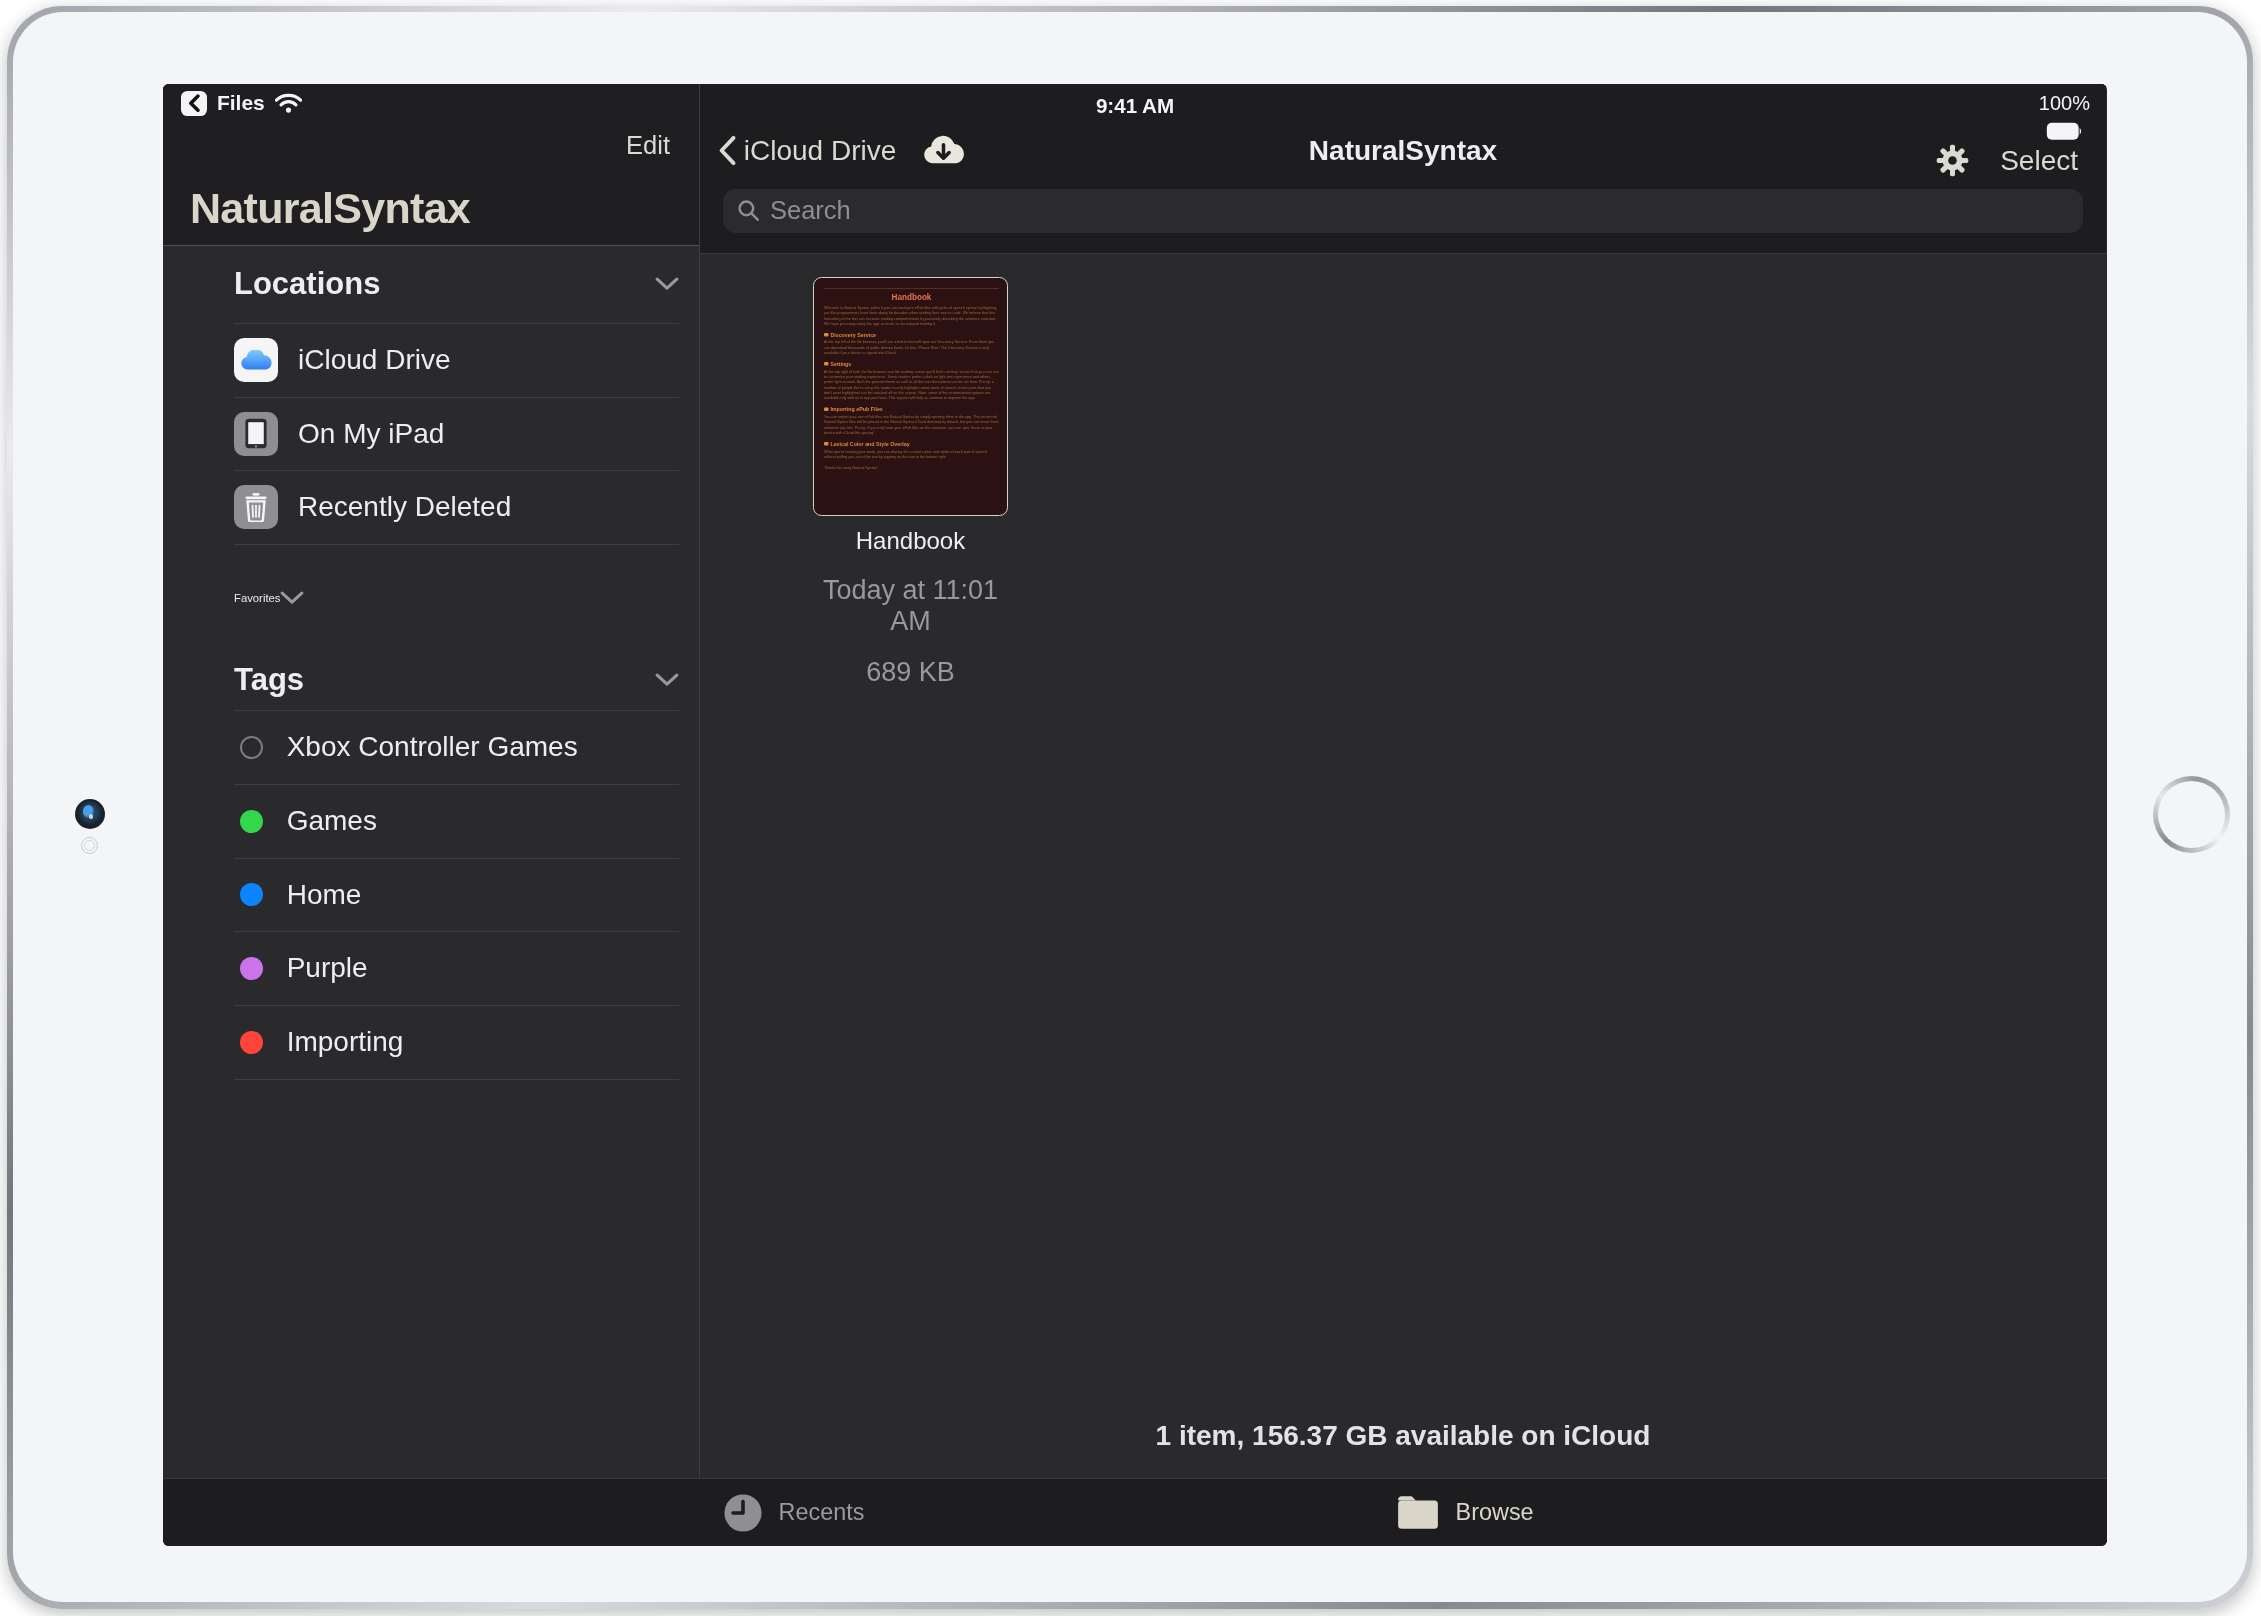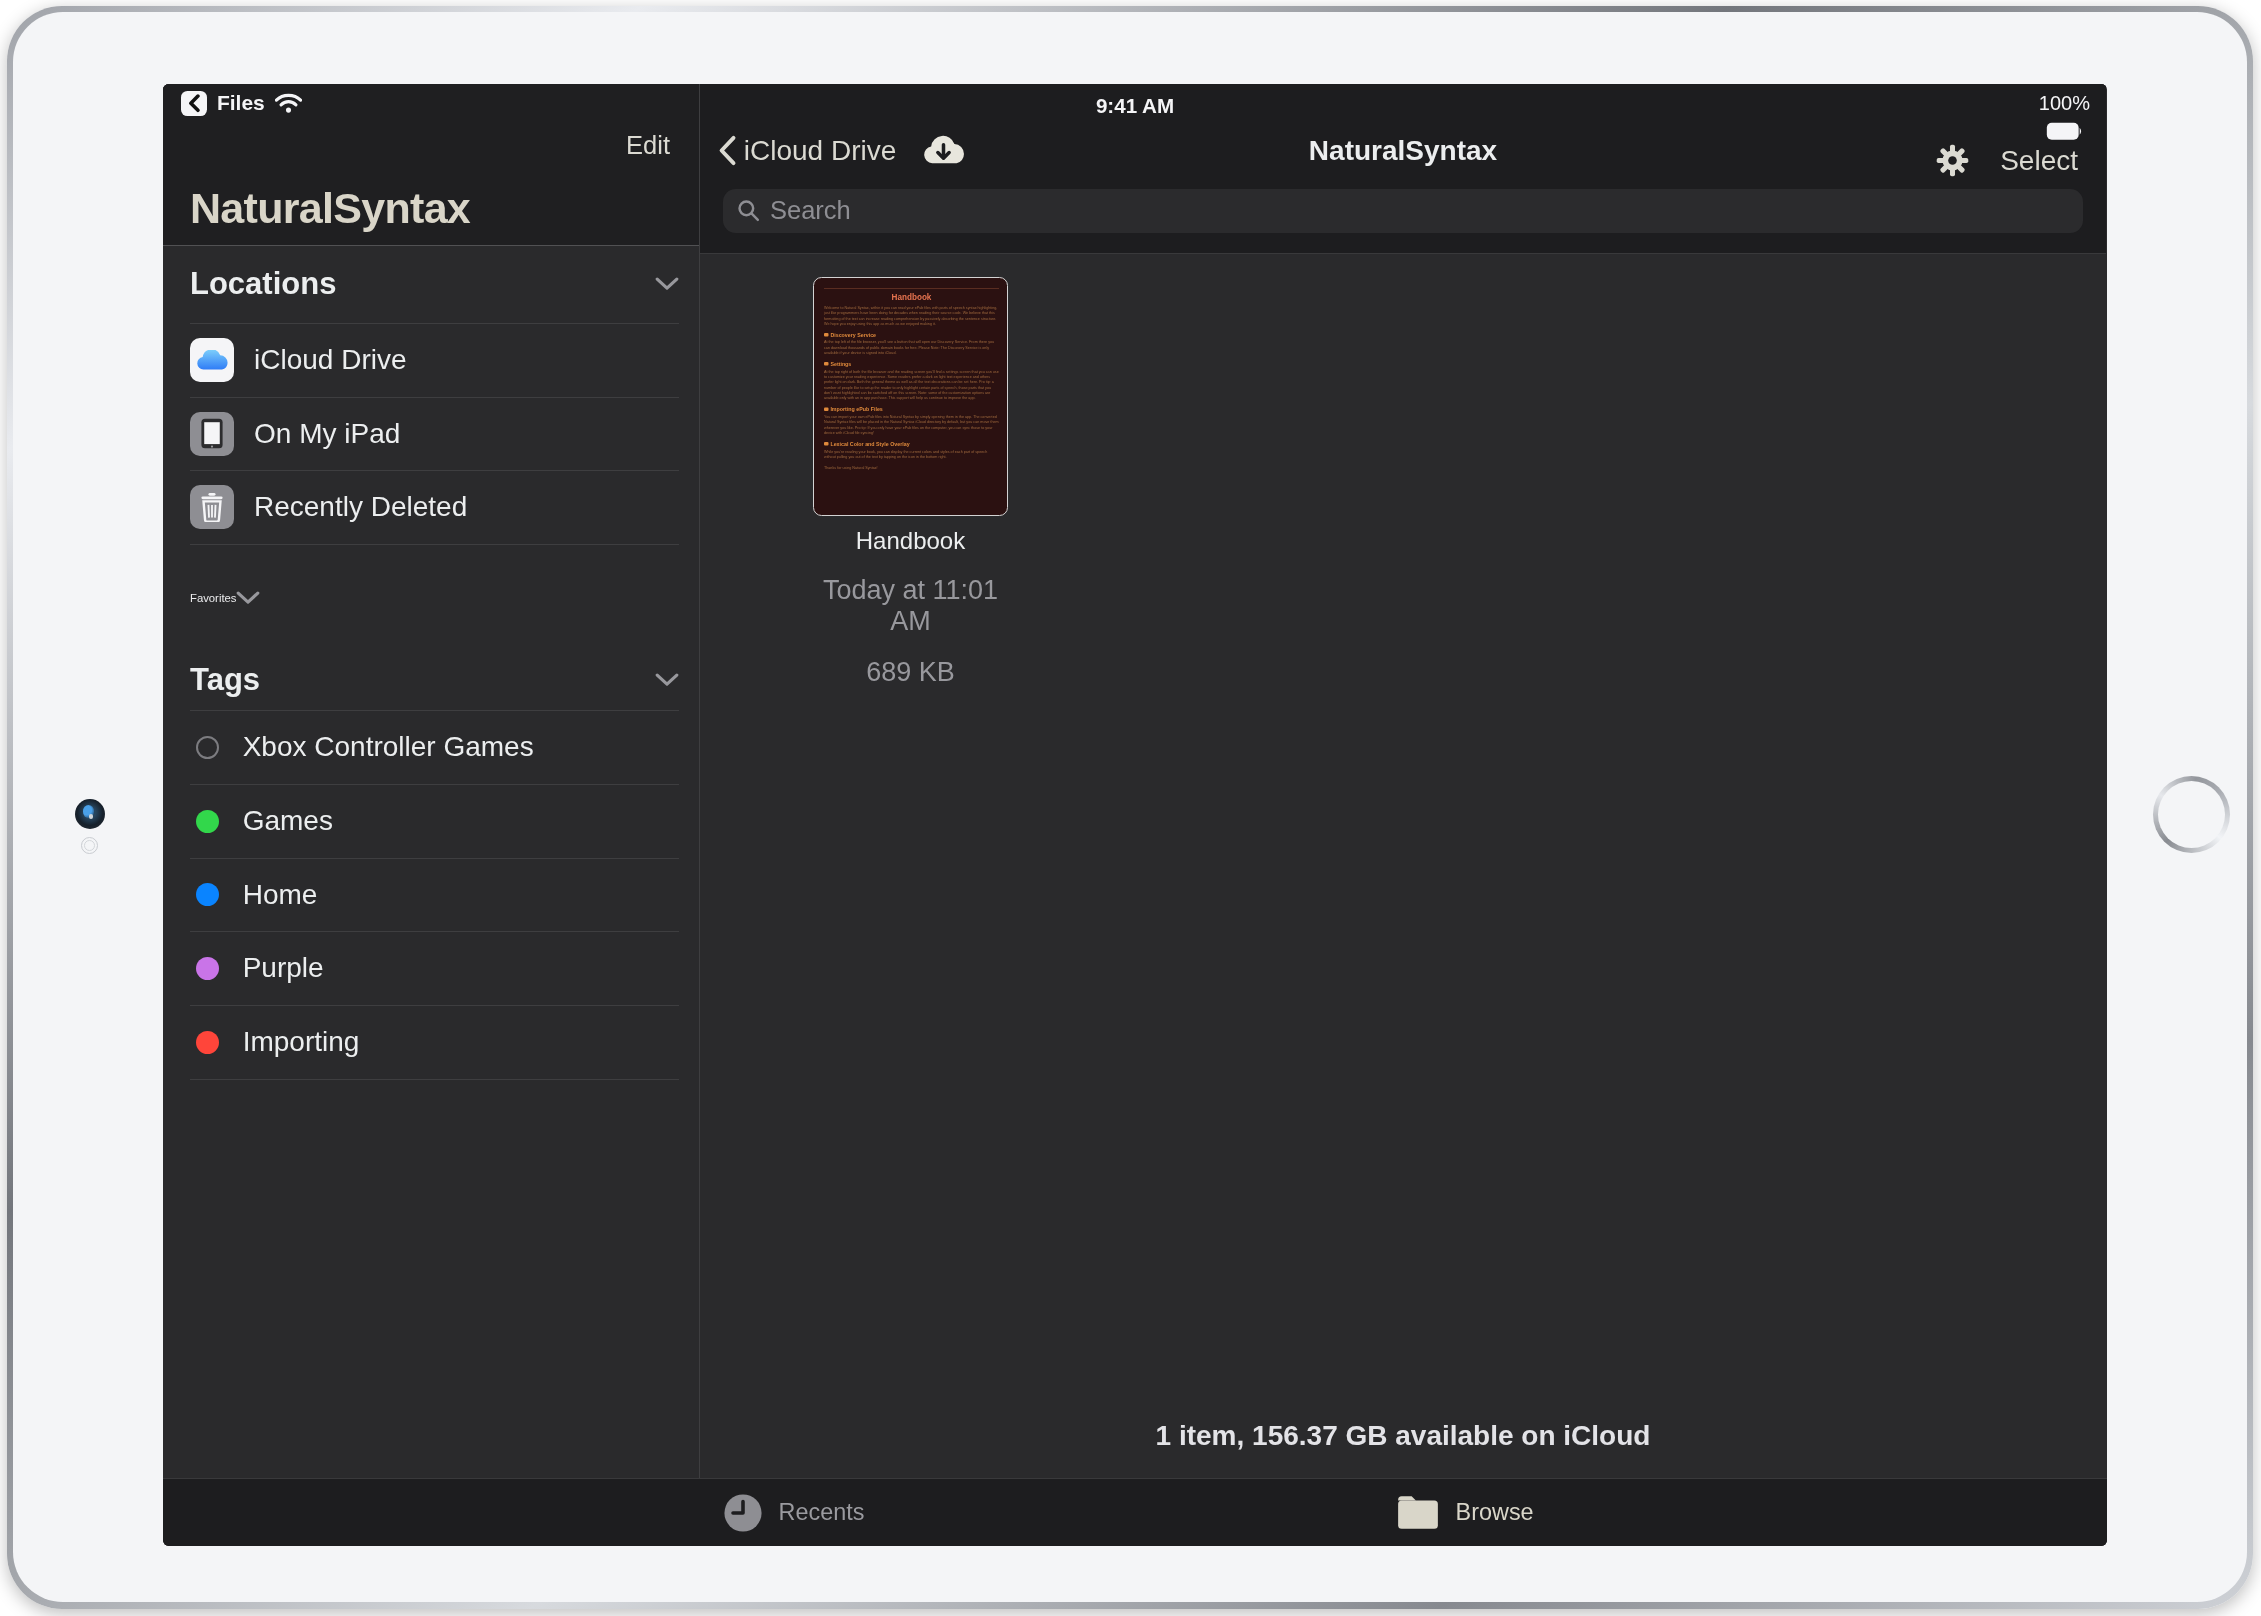--- a/index.html
+++ b/index.html
@@ -37,21 +37,21 @@
   .sidebar { position:absolute; left:0; top:0; width:537px; height:1394px; background:#2a2a2c; }
   .main { position:absolute; left:537px; top:0; width:1406px; height:1394px; background:#2a2a2c; }
   .v-divider { position:absolute; left:536px; top:0; width:1.4px; height:1394px; background:#3e3e40; z-index:5; }
 
   
   .side-header { position:absolute; left:0; top:0; width:100%; height:162px; background:#1f1f21; border-bottom:1.4px solid #515153; }
   .edit-btn { position:absolute; right:30px; top:47px; font-size:25.5px; color:#dbdad2; }
   .app-title { position:absolute; left:27px; bottom:11.3px; font-size:43px; font-weight:700; letter-spacing:-0.7px; color:#d9d5c8; }
 
   
-  .side-body { position:absolute; left:0; top:162px; width:100%; display:flex; flex-direction:column; }
+  .side-body { position:absolute; left:0; top:162px; width:100%; display:flex; flex-direction:column;padding-left:44px; }
   .srow { position:relative; display:flex; align-items:center; margin:0 21px 0 27px; }
   .srow.bordered { border-bottom:1.4px solid #3e3e40; }
   .sec-head { height:78px; }
   .sec-head .sec-label { font-size:31px; font-weight:700; color:#eceeef; flex:1; }
   .sec-fav { height:106px; border-bottom:none; }
   .sec-tags { height:60px;gap:7px; }
   .loc-row { height:74px; gap:20px; }
   .loc-icon { width:44px; height:44px; border-radius:10px; flex:0 0 auto; display:flex; align-items:center; justify-content:center; }
   .loc-icon.white { background:#f5f5f7; }
   .loc-icon.gray  { background:#8e8e93; }

